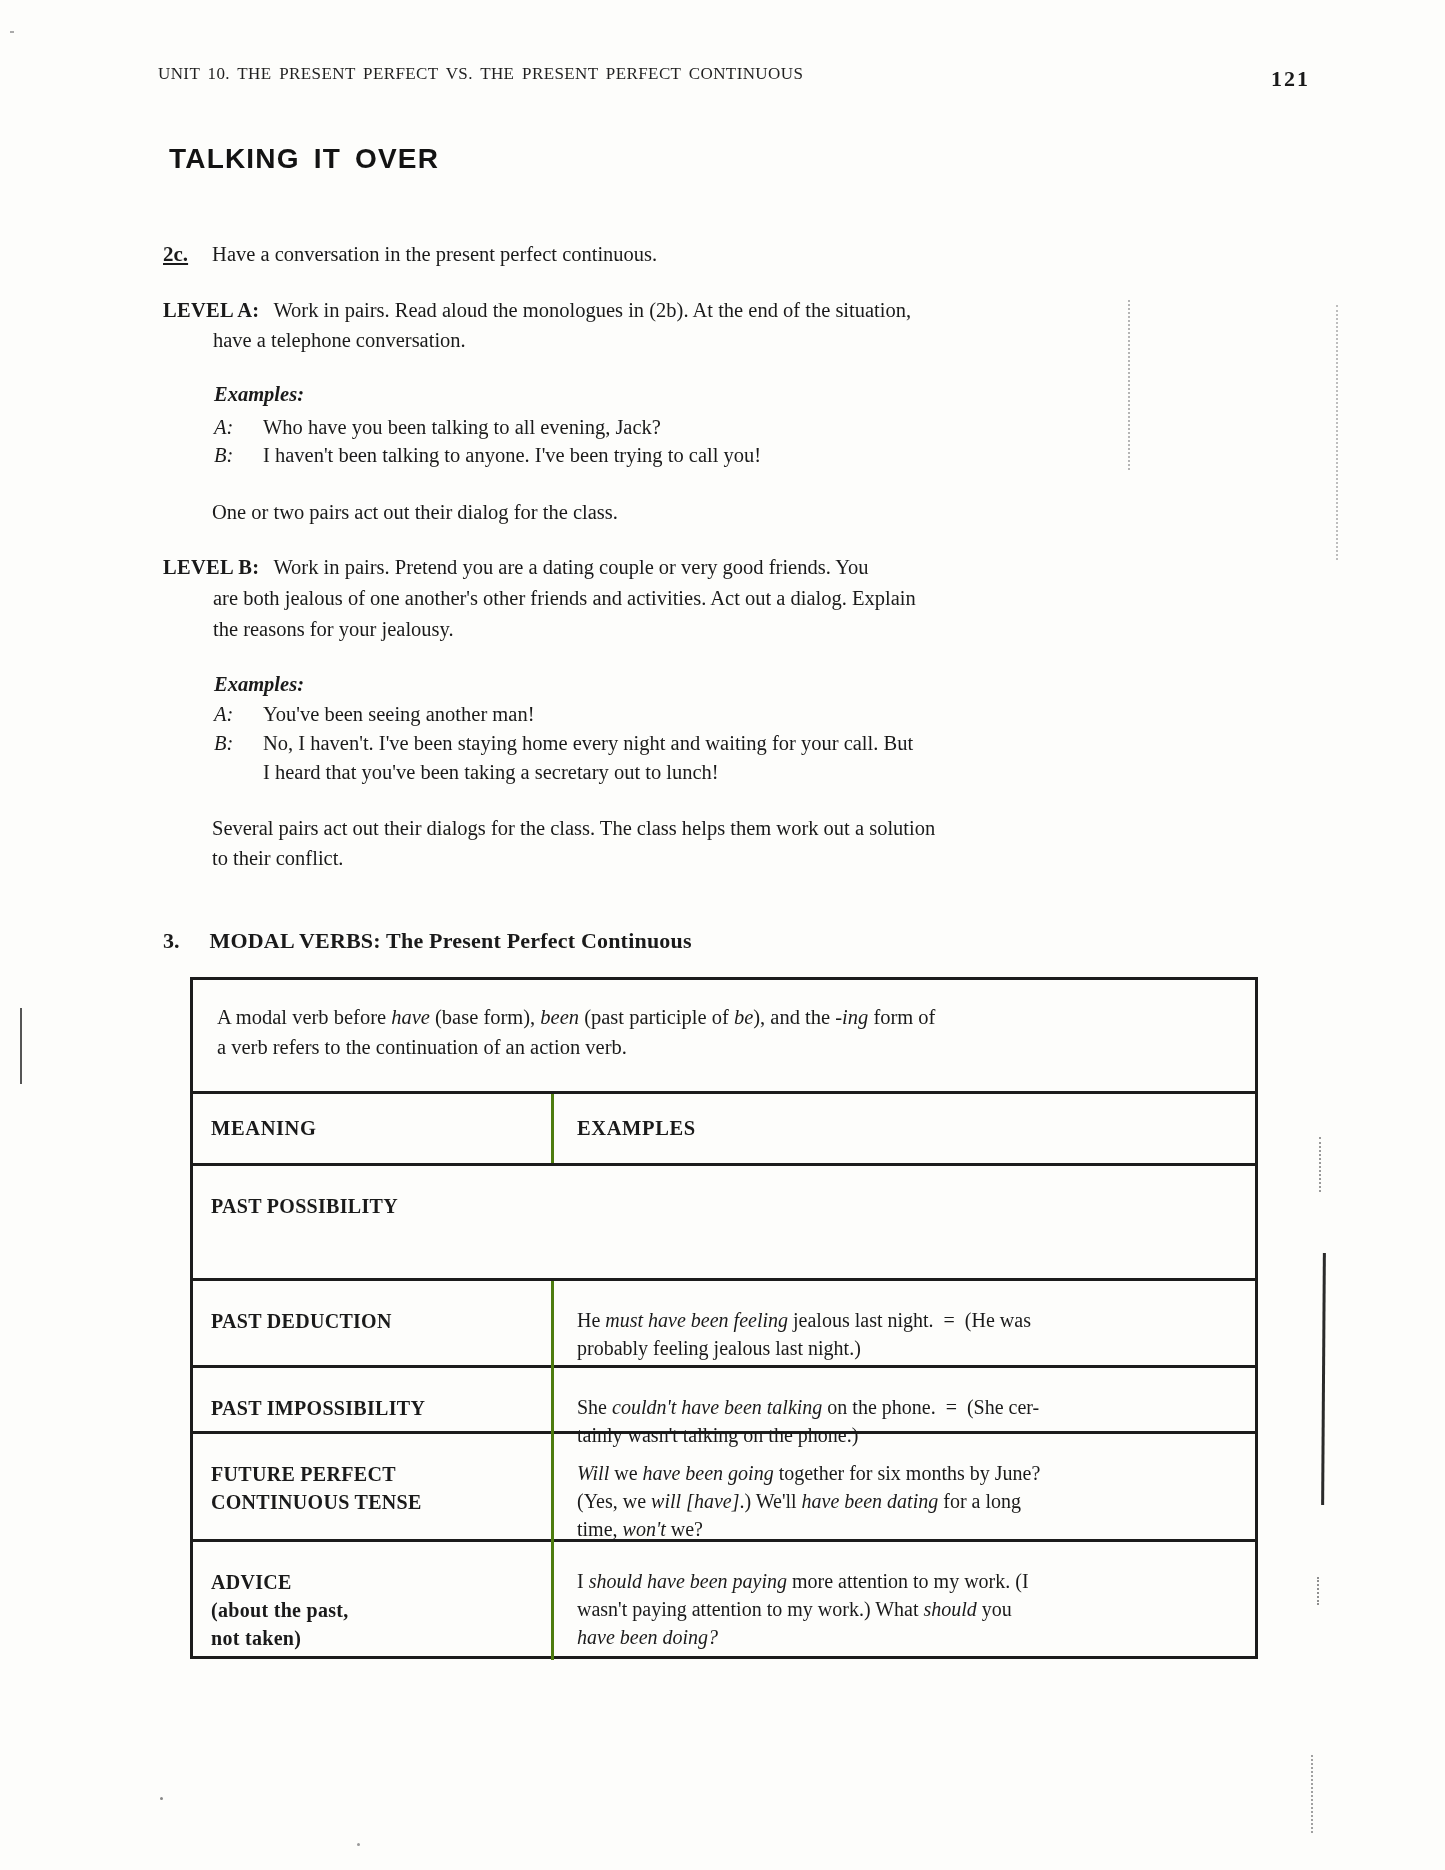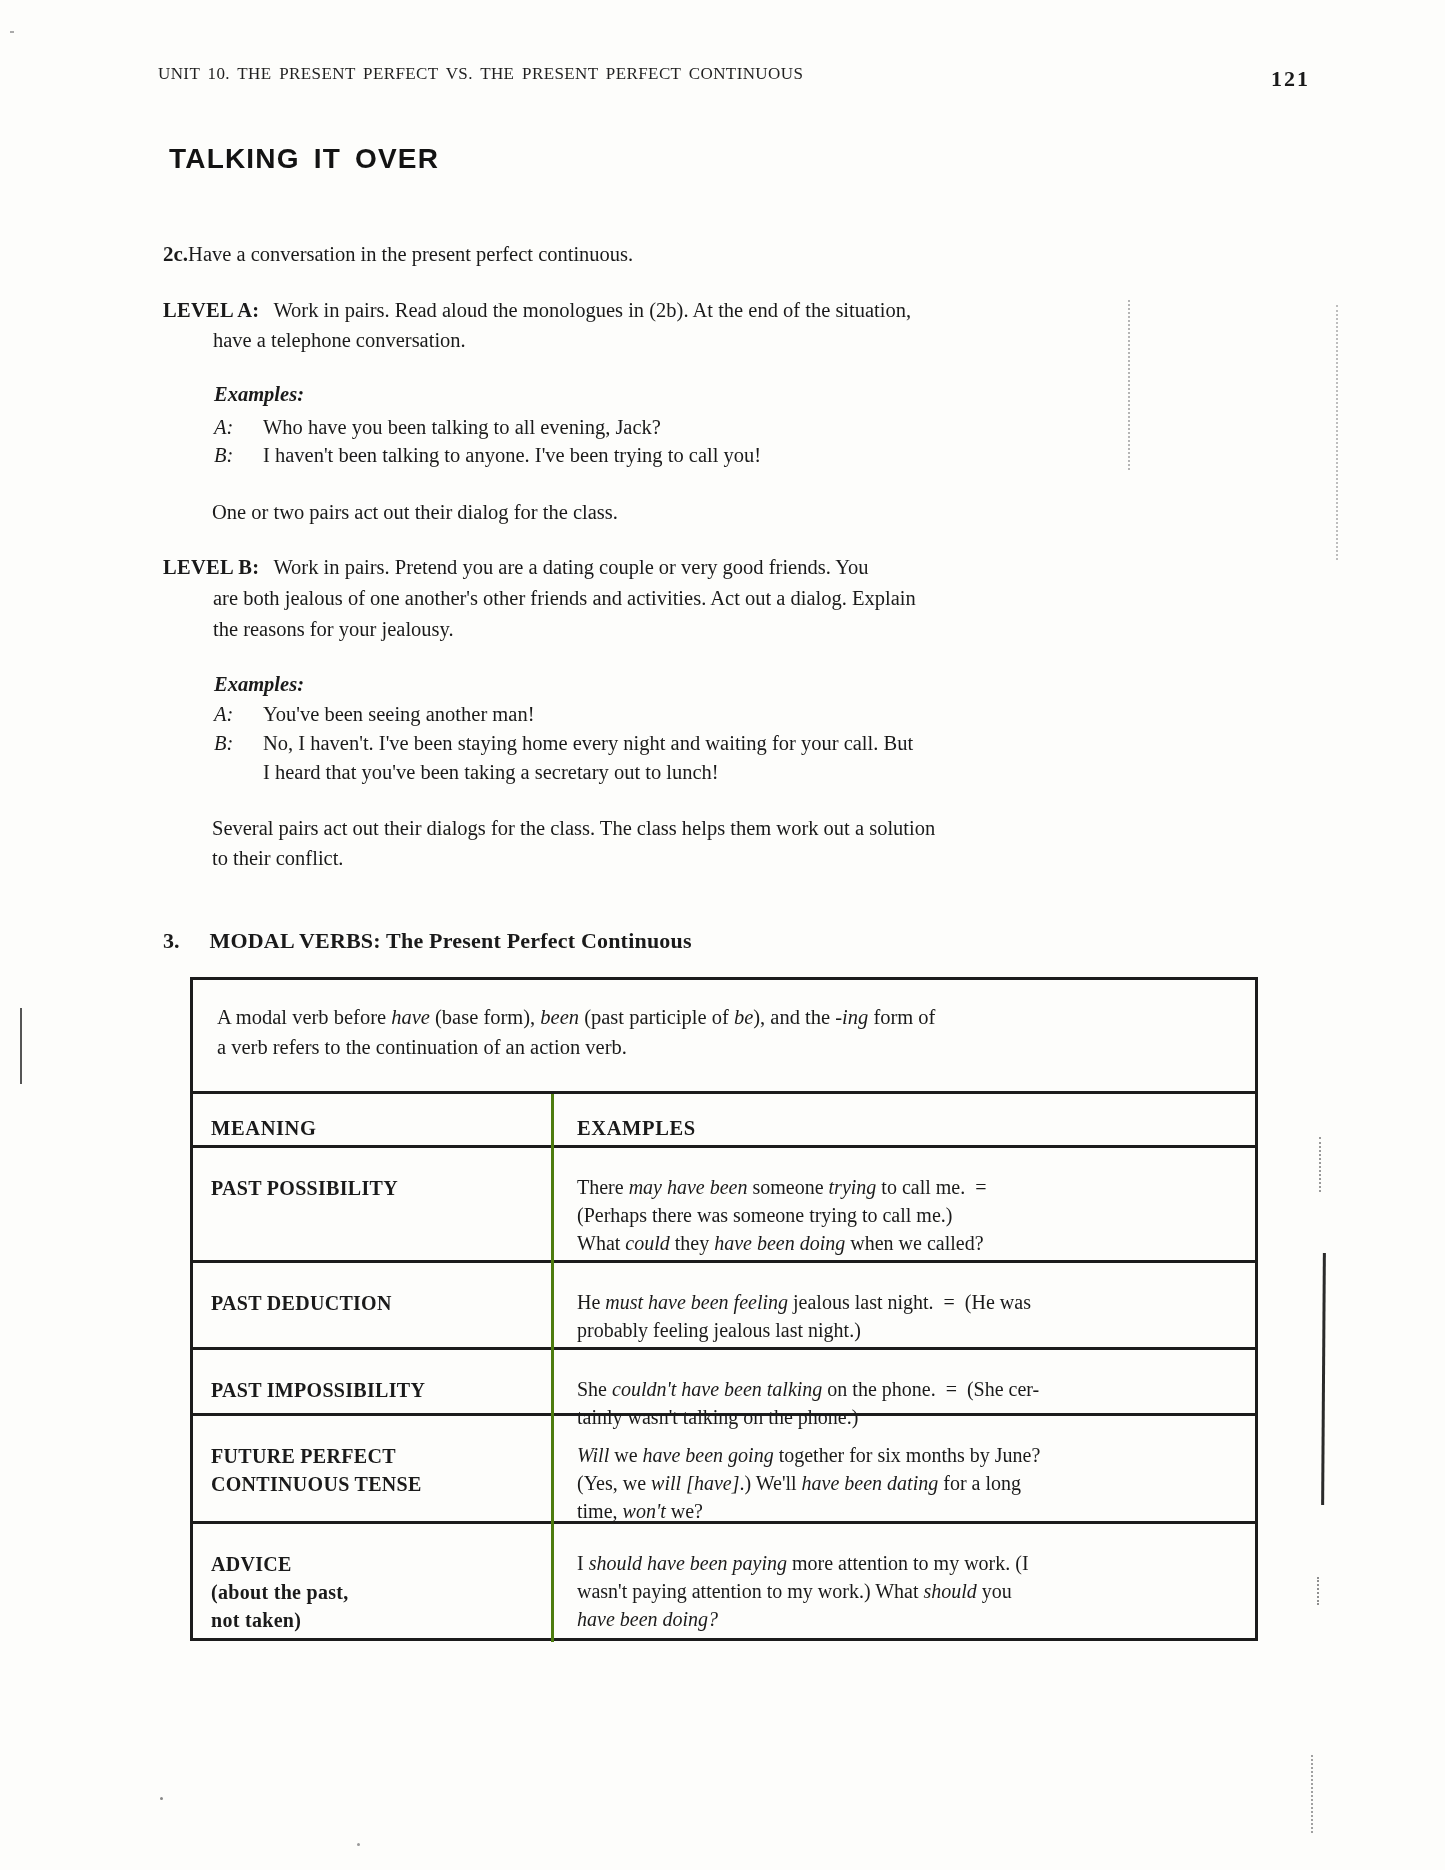--- a/index.html
+++ b/index.html
@@ -30,21 +30,21 @@
     left: 169px; top: 143px;
     font-family: "Liberation Sans", "DejaVu Sans", sans-serif;
     font-size: 28px; font-weight: 700; letter-spacing: 1.2px; word-spacing: 5px;
     color: #131313;
   }
 
   .body-text { font-size: 20.5px; line-height: 30px; }
   .bi { font-weight: 700; font-style: italic; }
 
   .ex2c { left: 163px; top: 239px; }
-  .ex2c .num { font-weight: 700; margin-right: 0; font-size: 21px; }
+  .ex2c .num { font-weight: 700; margin-right: 24px; font-size: 21px; text-decoration: underline; }
 
   .para { left: 163px; }
   .para .lvl { font-weight: 700; margin-right: 14px; letter-spacing: 0.3px; }
   .para .cont { margin-left: 50px; }
 
   .examples-h { left: 214px; font-size: 20.5px; }
 
   .dialog { left: 214px; }
   .dlg-row { display: grid; grid-template-columns: 49px auto; line-height: 28px; }
   .dlg-row .spk { font-style: italic; }
@@ -55,21 +55,21 @@
   .sec3 .sec-num { margin-right: 30px; }
   .sec3 .sec-title { letter-spacing: 0.2px; }
 
   .gtable {
     position: absolute; left: 190px; top: 977px; width: 1068px;
     border: 3px solid #1c1c1c;
     font-size: 20px;
   }
   .tintro { height: 111px; padding: 22px 120px 0 24px; line-height: 30px; font-size: 20.5px; white-space: pre-wrap; }
   .thead, .trow { display: grid; grid-template-columns: 358px 1fr; border-top: 3px solid #1c1c1c; }
-  .thead { height: 54px; }
+  .thead { height: 72px; }
   .cm { padding: 26px 12px 8px 18px; }
   .ce { border-left: 3px solid #4d7c0f; padding: 25px 60px 8px 23px; }
   .ch  { font-weight: 700; font-size: 20.5px; letter-spacing: 0.6px; padding-top: 23px; }
   .ch2 { font-weight: 700; font-size: 20.5px; letter-spacing: 0.6px; padding-top: 23px; }
   .mlabel { font-weight: 700; letter-spacing: 0.3px; line-height: 28px; white-space: pre-wrap; }
   .rich { white-space: pre-wrap; line-height: 28px; }
   .r1 { height: 115px; } .r2 { height: 87px; } .r3 { height: 66px; }
   .r4 { height: 108px; } .r5 { height: 117px; } .r6 { height: 87px; }
 
   
@@ -159,23 +159,20 @@
     <div class="tintro"><span>A modal verb before </span><i>have</i><span> (base form), </span><i>been</i><span> (past participle of </span><i>be</i><span>), and the </span><i>-ing</i><span> form of
 a verb refers to the continuation of an action verb.</span></div>
 
     <div class="thead">
       <div class="cm ch">MEANING</div>
       <div class="ce ch2">EXAMPLES</div>
     </div>
 
     <div class="trow r1">
       <div class="cm mlabel">PAST POSSIBILITY</div>
-      <div class="ce rich"><span>There </span><i>may have been</i><span> someone </span><i>trying</i><span> to call me.  =
-(Perhaps there was someone trying to call me.)
-What </span><i>could</i><span> they </span><i>have been doing</i><span> when we called?</span></div>
     </div>
 
     <div class="trow r2">
       <div class="cm mlabel">PAST DEDUCTION</div>
       <div class="ce rich"><span>He </span><i>must have been feeling</i><span> jealous last night.  =  (He was
 probably feeling jealous last night.)</span></div>
     </div>
 
     <div class="trow r3">
       <div class="cm mlabel">PAST IMPOSSIBILITY</div>

